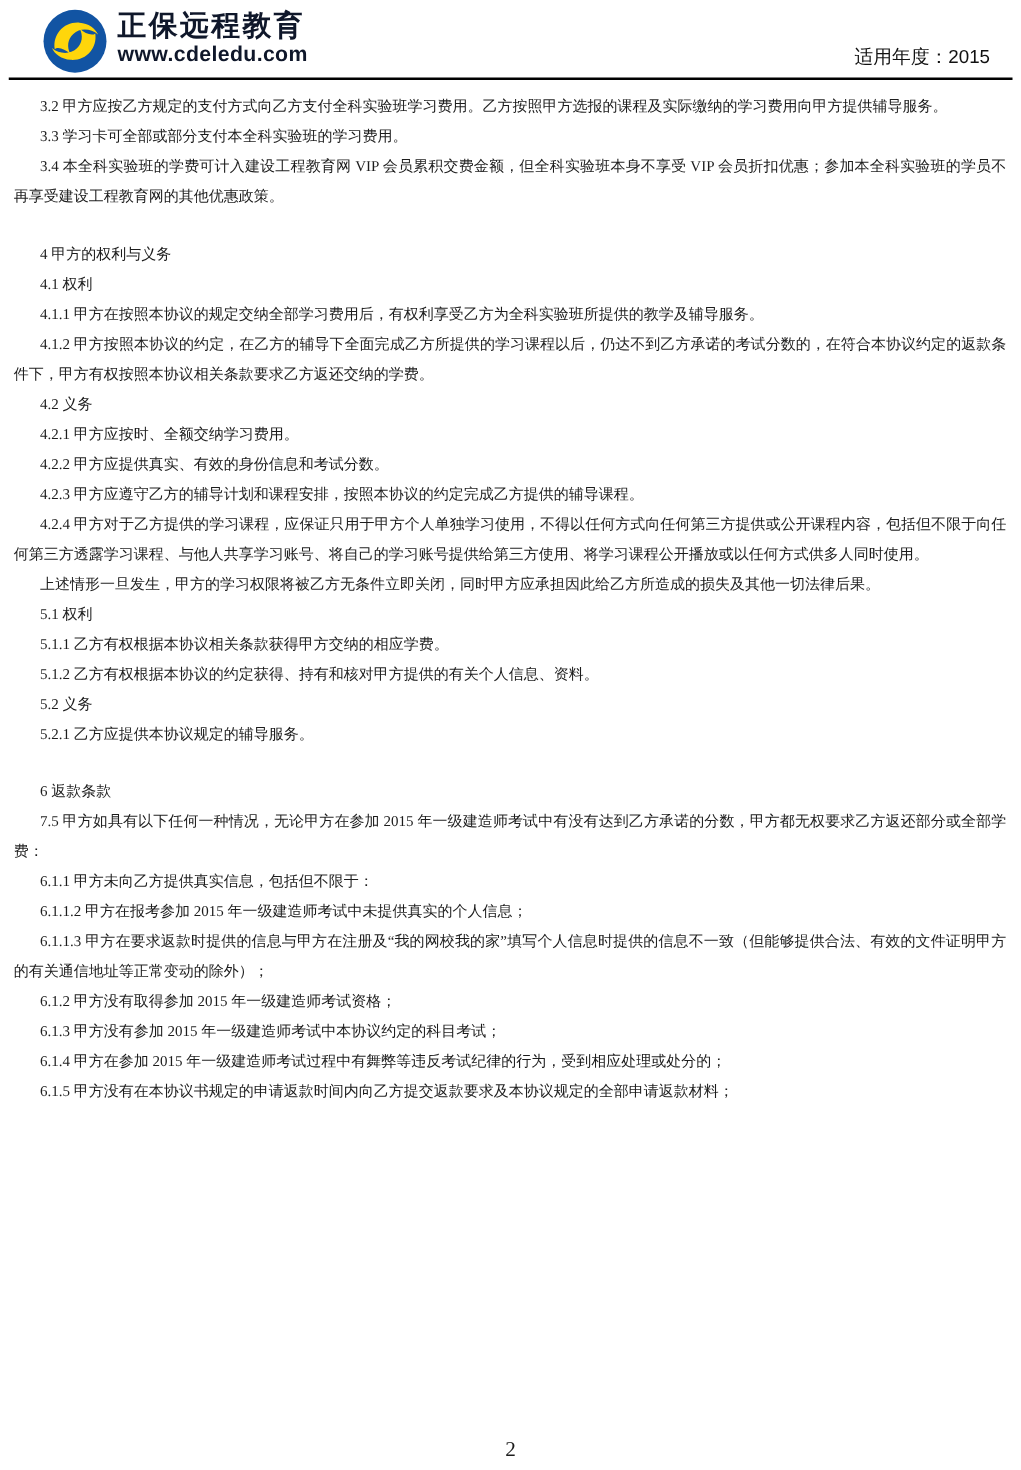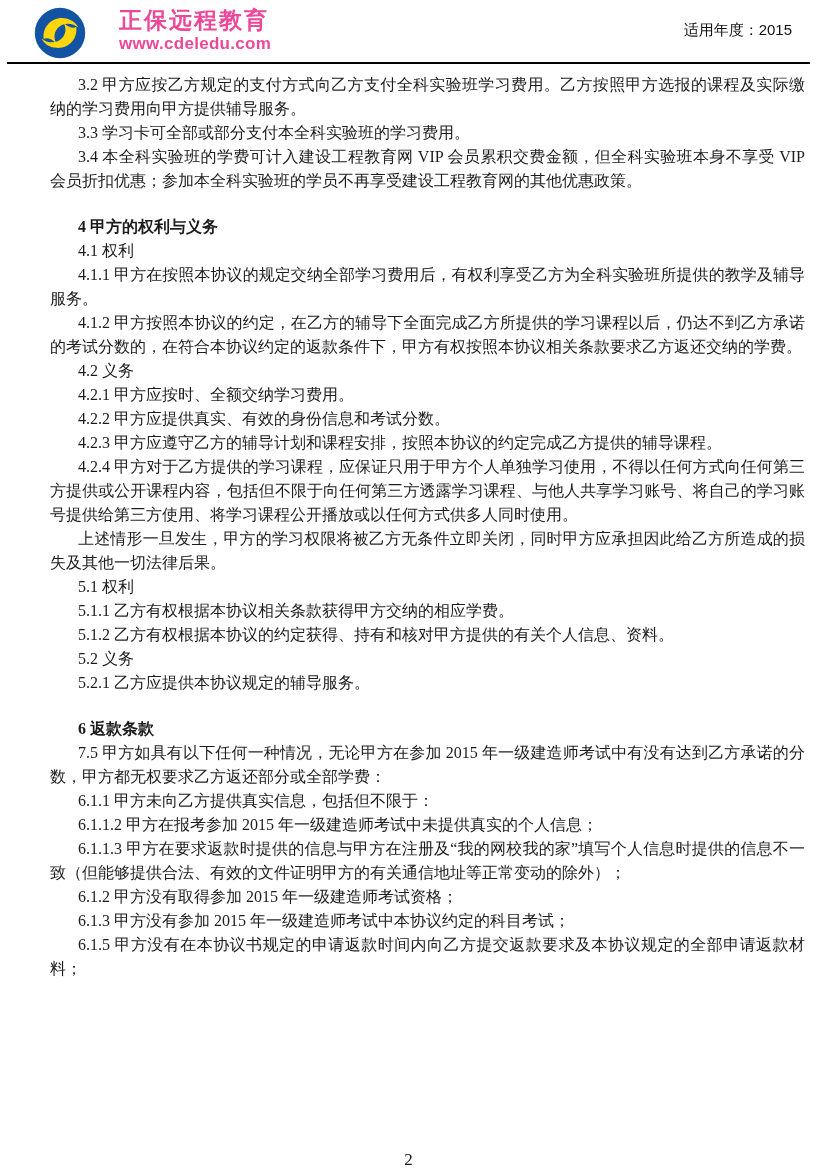--- a/index.html
+++ b/index.html
@@ -23,64 +23,63 @@
   }
   .logo-wrap {
     position: absolute;
     left: 26px;
     top: 6px;
     width: 54px;
     height: 54px;
   }
   .brand {
     position: absolute;
-    left: 112px;
+    left: 87px;
     top: 7px;
     font-family: "Liberation Sans", sans-serif;
-    color: #ec4899;
+    color: #0f172a;
   }
   .brand-name {
     font-size: 23px;
     font-weight: 700;
     letter-spacing: 2px;
     line-height: 27px;
     white-space: nowrap;
   }
   .brand-url {
     font-size: 17px;
     font-weight: 700;
     letter-spacing: 0.3px;
     line-height: 20px;
   }
   .year-label {
     position: absolute;
     right: 18px;
-    bottom: 22px;
+    bottom: 7px;
     font-family: "Liberation Sans", sans-serif;
     font-size: 15px;
     color: #111;
     white-space: nowrap;
   }
 
   
   .content {
     padding: 9px 12px 0 11px;
-    font-size: 16px;
+    font-size: 12px;
     line-height: 24px;
     text-align: justify;
-    margin-left: 39px;
   }
   .blk-body {
     margin: 0;
     text-indent: 1.75em;
   }
   .blk-heading {
     margin: 22px 0 0 0;
     text-indent: 1.75em;
-    font-weight: 700;
+    font-weight: 400;
   }
 
   
   .page-number {
     position: absolute;
     bottom: 6px;
     left: 0;
     width: 100%;
     text-align: center;
     font-size: 17px;
@@ -128,18 +127,19 @@
       <p class="blk-body">5.1.2 乙方有权根据本协议的约定获得、持有和核对甲方提供的有关个人信息、资料。</p>
       <p class="blk-body">5.2 义务</p>
       <p class="blk-body">5.2.1 乙方应提供本协议规定的辅导服务。</p>
       <p class="blk-heading">6 返款条款</p>
       <p class="blk-body">7.5 甲方如具有以下任何一种情况，无论甲方在参加 2015 年一级建造师考试中有没有达到乙方承诺的分数，甲方都无权要求乙方返还部分或全部学费：</p>
       <p class="blk-body">6.1.1 甲方未向乙方提供真实信息，包括但不限于：</p>
       <p class="blk-body">6.1.1.2 甲方在报考参加 2015 年一级建造师考试中未提供真实的个人信息；</p>
       <p class="blk-body">6.1.1.3 甲方在要求返款时提供的信息与甲方在注册及“我的网校我的家”填写个人信息时提供的信息不一致（但能够提供合法、有效的文件证明甲方的有关通信地址等正常变动的除外）；</p>
       <p class="blk-body">6.1.2 甲方没有取得参加 2015 年一级建造师考试资格；</p>
       <p class="blk-body">6.1.3 甲方没有参加 2015 年一级建造师考试中本协议约定的科目考试；</p>
+      <p class="blk-body">6.1.4 甲方在参加 2015 年一级建造师考试过程中有舞弊等违反考试纪律的行为，受到相应处理或处分的；</p>
       <p class="blk-body">6.1.5 甲方没有在本协议书规定的申请返款时间内向乙方提交返款要求及本协议规定的全部申请返款材料；</p>
     </main>
 
   <div class="page-number">2</div>
 
 </div>
 
 </body></html>

